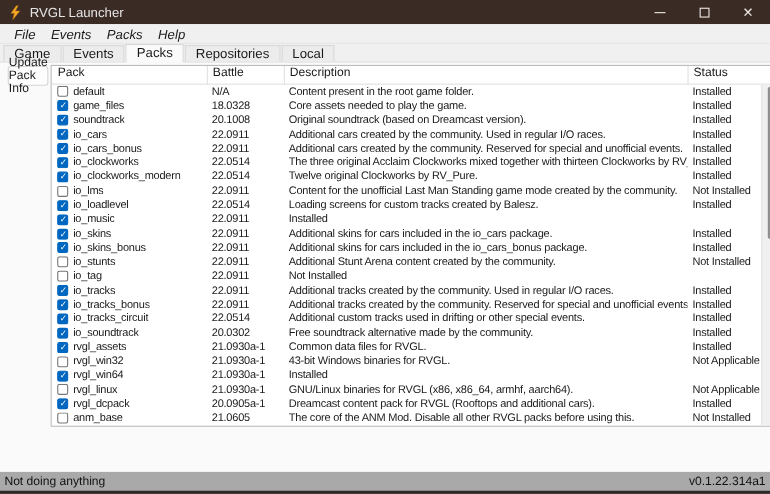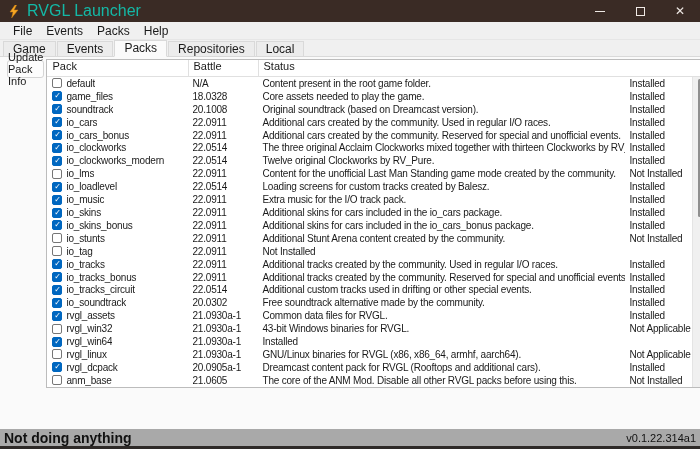--- a/index.html
+++ b/index.html
@@ -3,29 +3,29 @@
 <meta charset="utf-8">
 <style>
   * { margin:0; padding:0; box-sizing:border-box; }
   html,body { width:700px; height:449px; overflow:hidden;
     font-family:"Liberation Sans", sans-serif; background:#fafafa; }
   .window { width:700px; height:449px; display:flex; flex-direction:column; background:#fafafa; }
 
   
   .titlebar { height:22px; background:#3a2b25; display:flex; align-items:center; color:#fff; flex:0 0 auto; }
   .app-icon { width:14px; height:14px; margin:0 6px 0 7px; display:flex; align-items:center; justify-content:center; }
-  .title-text { font-size:16px; color:#14b8a6; }
+  .title-text { font-size:12px; color:#e5e5e5; }
   .win-controls { margin-left:auto; display:flex; height:100%; }
   .win-btn { width:40px; height:100%; display:flex; align-items:center; justify-content:center; color:#efe9e5; font-size:11px; }
   .glyph-min { width:10px; height:1px; background:#efe9e5; display:inline-block; }
   .glyph-max { width:9px; height:9px; border:1px solid #efe9e5; display:inline-block; }
   .glyph-close { font-size:12px; line-height:1; }
 
   
-  .menubar { height:18px; background:#f0f0f0; display:flex; align-items:flex-end; padding-left:6px; flex:0 0 auto; border-bottom:1px solid #e6e6e6; }
+  .menubar { height:18px; background:#f0f0f0; display:flex; align-items:flex-end; padding-left:6px; flex:0 0 auto; border-bottom:1px solid #e6e6e6;font-style:italic; }
   .menu-item { font-size:12px; color:#1a1a1a; padding:0 7px; height:100%; display:flex; align-items:center; }
 
   
   .tabbar { height:17px; background:#f0f0f0; display:flex; align-items:flex-end; padding-left:3px; flex:0 0 auto; border-bottom:1px solid #d9d9d9; }
   .tab { font-size:12px; color:#1a1a1a; padding:1px 9px 2px; border:1px solid #d9d9d9; border-bottom:none; background:#ececec; margin-right:1px; height:15px; display:flex; align-items:center; }
   .tab.active { background:#fafafa; height:17px; margin-bottom:-1px; border-bottom:1px solid #fafafa; position:relative; z-index:2; }
 
   
   .content { flex:1 1 auto; background:#fafafa; padding:2px 5px; display:flex; flex-direction:row; }
   .update-btn { height:18px; margin:1px 2px 2px; background:#fdfdfd; border:1px solid #d5d5d5; border-radius:3px;
@@ -53,21 +53,21 @@
   .preset-row { flex:0 0 auto; height:18px; margin:2px 2px 0; display:flex; gap:6px; }
   .preset-select { flex:1 1 0; background:#fff; border:1px solid #bdbdbd; border-radius:3px; display:flex; align-items:center; padding:0 6px; position:relative; }
   .preset-select .sel-text { font-size:11px; color:#1a1a1a; }
   .chev { margin-left:auto; width:7px; height:7px; border-right:1px solid #444; border-bottom:1px solid #444; transform:rotate(45deg) translateY(-2px); }
   .pbtn { flex:1 1 0; background:#fdfdfd; border:1px solid #d5d5d5; border-radius:3px; font-size:11px; color:#1a1a1a;
     display:flex; align-items:center; justify-content:center; }
   .pbtn.disabled { color:#a6a6a6; }
 
   
   .statusbar { height:17px; background:#a9a9a9; display:flex; align-items:center; padding:0 4px; flex:0 0 auto; }
-  .status-left { font-size:14px; color:#111;font-weight:bold; }
+  .status-left { font-size:11px; color:#111; }
   .status-right { font-size:11px; color:#111; margin-left:auto; }
   .bottom-edge { height:3px; background:#2e2a28; flex:0 0 auto; }
 </style>
 </head>
 <body>
 
 <div class="window">
 
   <div class="titlebar">
     <span class="app-icon">
@@ -104,20 +104,21 @@
     <span class="tab">Local</span>
   </div>
 
   <div class="content">
     <div class="update-btn">Update Pack Info</div>
 
     <div class="pack-table">
       <div class="thead">
         <span class="hcell">Pack</span>
         <span class="hcell">Battle</span>
+        <span class="hcell">Description</span>
         <span class="hcell">Status</span>
       </div>
       <div class="tbody">
           <div class="trow">
             <div class="cell c-pack">
               <span class="cb"></span>
               <span class="pname">default</span>
             </div>
             <div class="cell c-ver">N/A</div>
             <div class="cell c-desc">Content present in the root game folder.</div>
@@ -194,21 +195,20 @@
             <div class="cell c-ver">22.0514</div>
             <div class="cell c-desc">Loading screens for custom tracks created by Balesz.</div>
             <div class="cell c-status">Installed</div>
           </div>
           <div class="trow">
             <div class="cell c-pack">
               <span class="cb checked">✓</span>
               <span class="pname">io_music</span>
             </div>
             <div class="cell c-ver">22.0911</div>
-            <div class="cell c-desc">Extra music for the I/O track pack.</div>
             <div class="cell c-status">Installed</div>
           </div>
           <div class="trow">
             <div class="cell c-pack">
               <span class="cb checked">✓</span>
               <span class="pname">io_skins</span>
             </div>
             <div class="cell c-ver">22.0911</div>
             <div class="cell c-desc">Additional skins for cars included in the io_cars package.</div>
             <div class="cell c-status">Installed</div>

